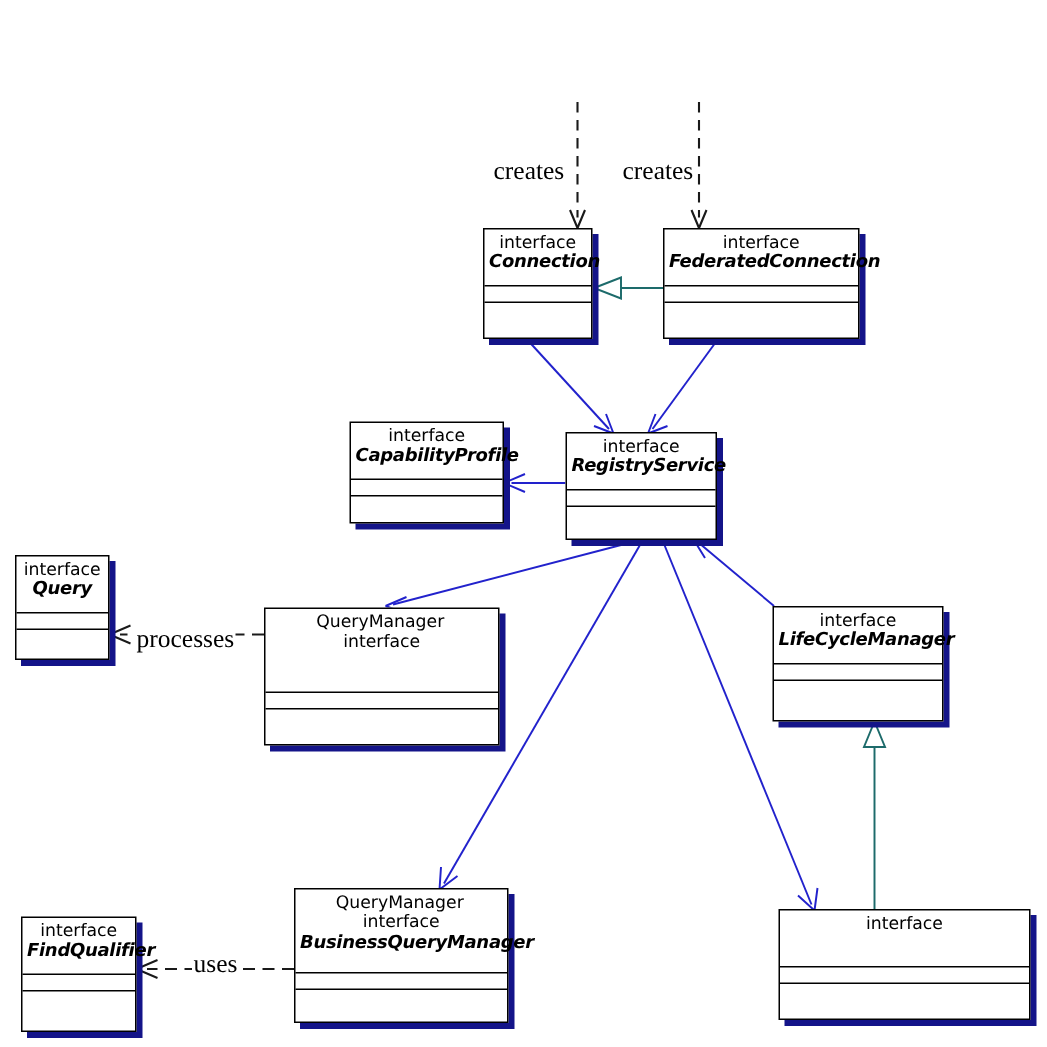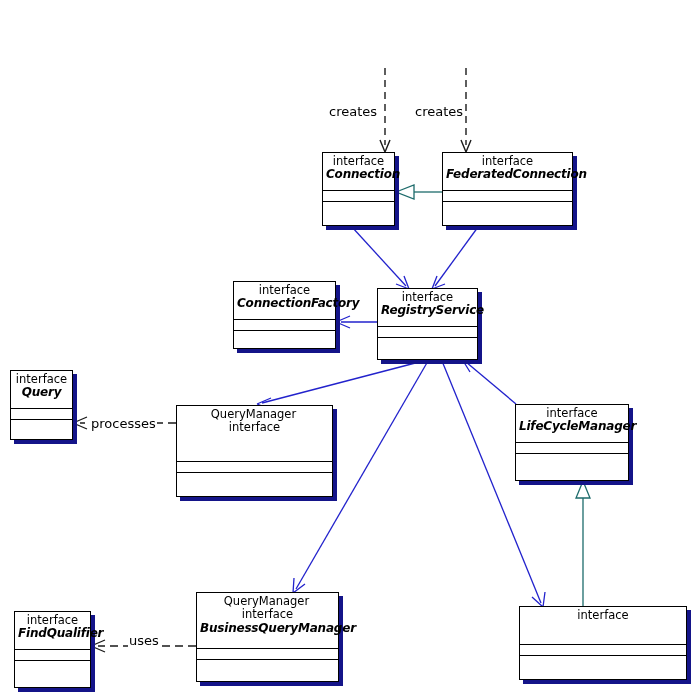--- a/index.html
+++ b/index.html
@@ -76,26 +76,27 @@
     height: 11px;
     flex: 0 0 auto;
   }
   .uml-ops {
     box-sizing: border-box;
     flex: 1 1 auto;
     min-height: 10px;
   }
   .edge-label {
     position: absolute;
-    font-size: 13px;
+    font-size: 17px;
     color: #000000;
     background: #ffffff;
     white-space: nowrap;
     z-index: 6;
     padding: 0 1px;
+    font-family: Liberation Serif, serif;
   }
 </style>
 </head>
 <body>
 
 <div id="diagram-root">
 
   <svg id="edge-layer" width="698" height="698" viewBox="0 0 698 698" xmlns="http://www.w3.org/2000/svg">
 
     <g>
@@ -179,21 +180,21 @@
       <span class="uml-stereotype">interface</span>
       <span class="uml-name">FederatedConnection</span>
     </div>
     <div class="uml-attrs"></div>
     <div class="uml-ops"></div>
   </div>
 
   <div class="uml-class" style="left:233px; top:281px; width:103px; height:68px;">
     <div class="uml-header" style="height:38px;">
       <span class="uml-stereotype">interface</span>
-      <span class="uml-name">ConnectionFactory</span>
+      <span class="uml-name">CapabilityProfile</span>
     </div>
     <div class="uml-attrs"></div>
     <div class="uml-ops"></div>
   </div>
 
   <div class="uml-class" style="left:377px; top:288px; width:101px; height:72px;">
     <div class="uml-header" style="height:38px;">
       <span class="uml-stereotype">interface</span>
       <span class="uml-name">RegistryService</span>
     </div>

